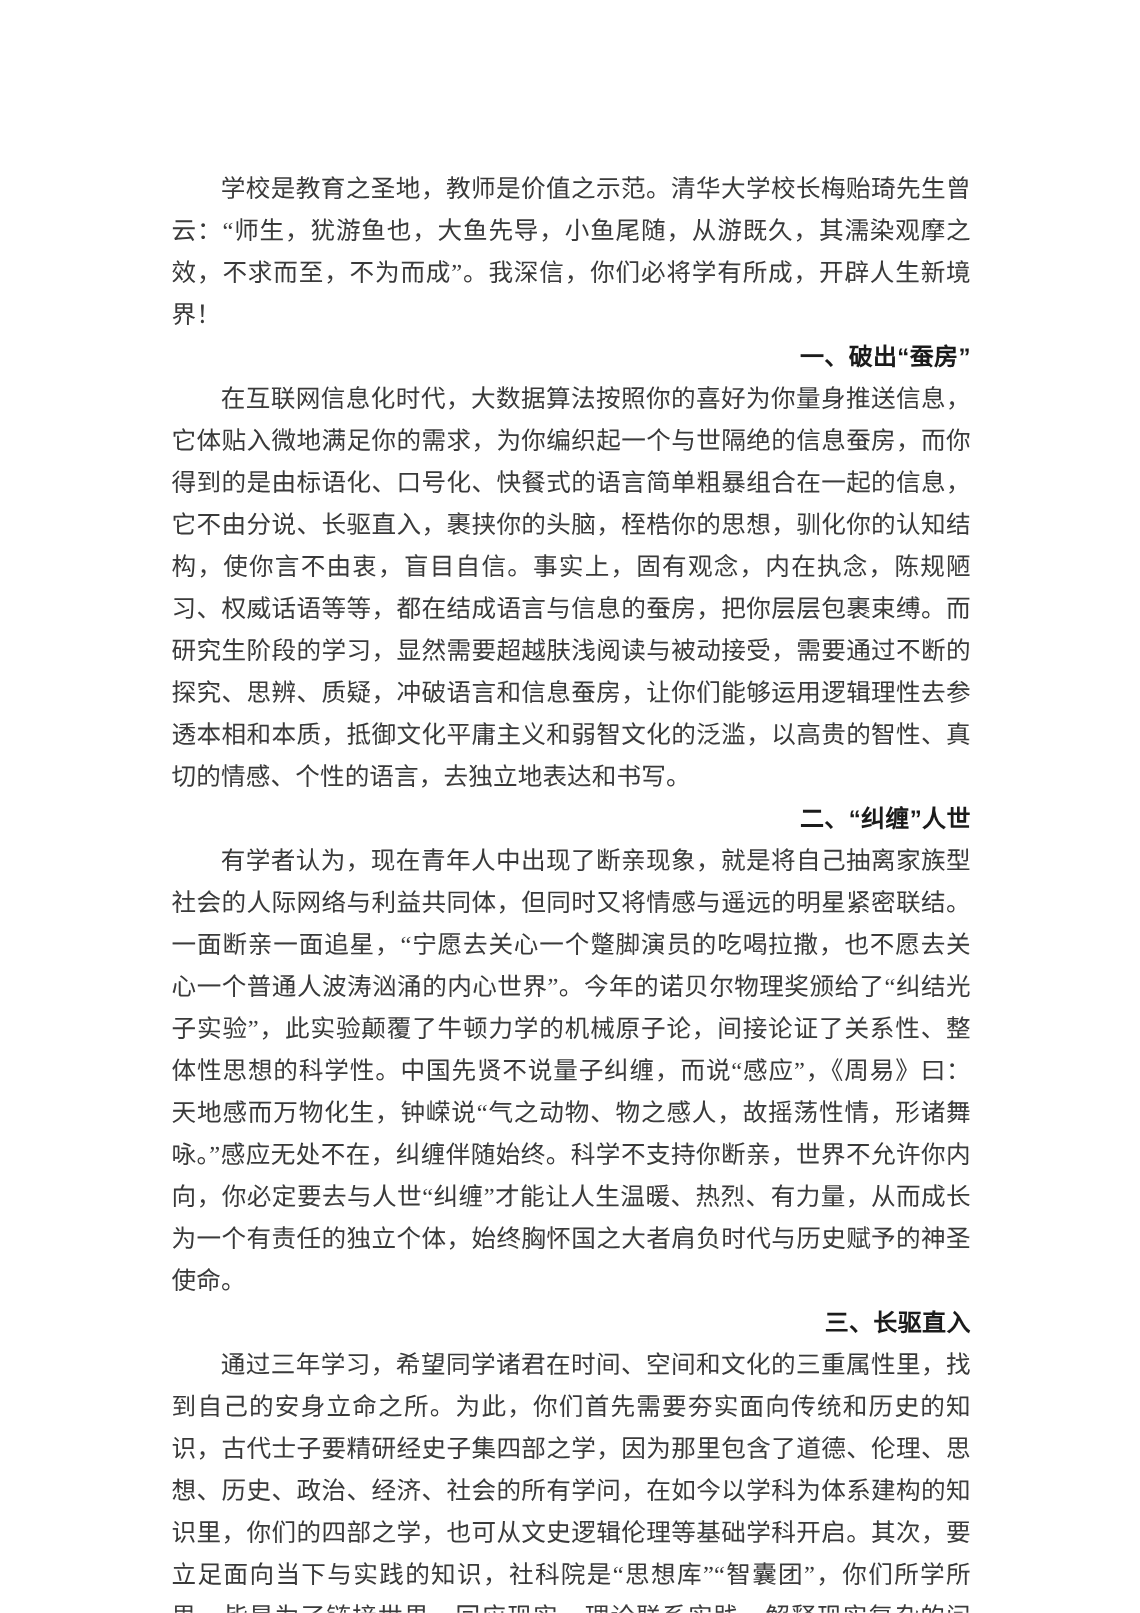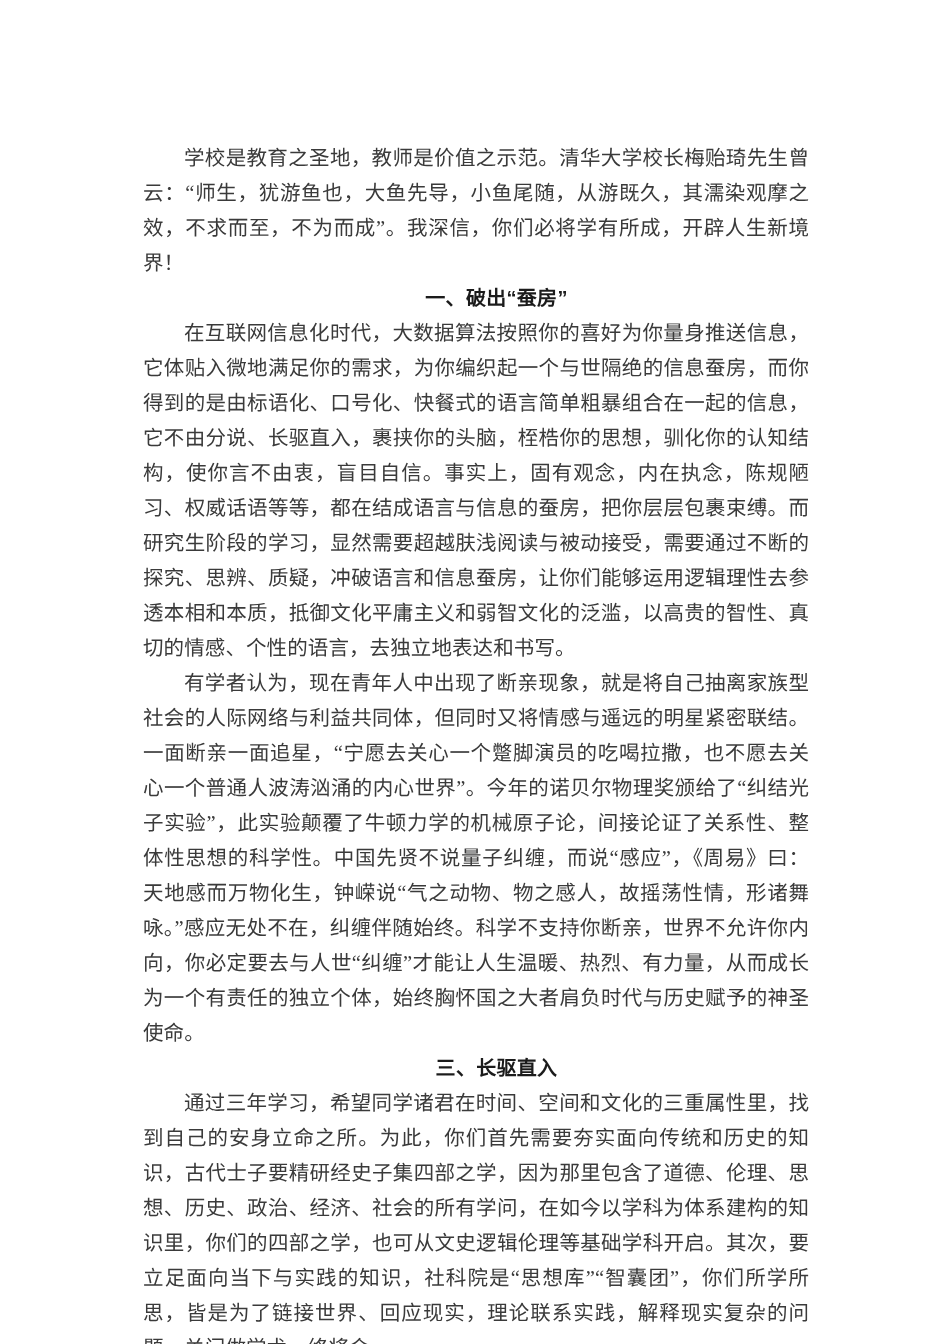--- a/index.html
+++ b/index.html
@@ -47,35 +47,36 @@
   .heading {
     margin: 0;
     padding: 0;
     font-family: "Liberation Sans", "DejaVu Sans", sans-serif;
     font-size: 20px;
     font-weight: bold;
     line-height: 35px;
     color: #1b1b1b;
     text-indent: 41px;
     letter-spacing: 0.3px;
-    text-align: center;
+    text-align: right;
   }
 </style>
 </head>
 <body>
 
 <div class="page">
   <div class="content">
 
     <p class="para">学校是教育之圣地，教师是价值之示范。清华大学校长梅贻琦先生曾云：“师生，犹游鱼也，大鱼先导，小鱼尾随，从游既久，其濡染观摩之效，不求而至，不为而成”。我深信，你们必将学有所成，开辟人生新境界！</p>
 
     <p class="heading">一、破出“蚕房”</p>
 
     <p class="para">在互联网信息化时代，大数据算法按照你的喜好为你量身推送信息，它体贴入微地满足你的需求，为你编织起一个与世隔绝的信息蚕房，而你得到的是由标语化、口号化、快餐式的语言简单粗暴组合在一起的信息，它不由分说、长驱直入，裹挟你的头脑，桎梏你的思想，驯化你的认知结构，使你言不由衷，盲目自信。事实上，固有观念，内在执念，陈规陋习、权威话语等等，都在结成语言与信息的蚕房，把你层层包裹束缚。而研究生阶段的学习，显然需要超越肤浅阅读与被动接受，需要通过不断的探究、思辨、质疑，冲破语言和信息蚕房，让你们能够运用逻辑理性去参透本相和本质，抵御文化平庸主义和弱智文化的泛滥，以高贵的智性、真切的情感、个性的语言，去独立地表达和书写。</p>
 
+    <p class="heading">二、“纠缠”人世</p>
 
     <p class="para">有学者认为，现在青年人中出现了断亲现象，就是将自己抽离家族型社会的人际网络与利益共同体，但同时又将情感与遥远的明星紧密联结。一面断亲一面追星，“宁愿去关心一个蹩脚演员的吃喝拉撒，也不愿去关心一个普通人波涛汹涌的内心世界”。今年的诺贝尔物理奖颁给了“纠结光子实验”，此实验颠覆了牛顿力学的机械原子论，间接论证了关系性、整体性思想的科学性。中国先贤不说量子纠缠，而说“感应”，《周易》曰：天地感而万物化生，钟嵘说“气之动物、物之感人，故摇荡性情，形诸舞咏。”感应无处不在，纠缠伴随始终。科学不支持你断亲，世界不允许你内向，你必定要去与人世“纠缠”才能让人生温暖、热烈、有力量，从而成长为一个有责任的独立个体，始终胸怀国之大者肩负时代与历史赋予的神圣使命。</p>
 
     <p class="heading">三、长驱直入</p>
 
     <p class="para">通过三年学习，希望同学诸君在时间、空间和文化的三重属性里，找到自己的安身立命之所。为此，你们首先需要夯实面向传统和历史的知识，古代士子要精研经史子集四部之学，因为那里包含了道德、伦理、思想、历史、政治、经济、社会的所有学问，在如今以学科为体系建构的知识里，你们的四部之学，也可从文史逻辑伦理等基础学科开启。其次，要立足面向当下与实践的知识，社科院是“思想库”“智囊团”，你们所学所思，皆是为了链接世界、回应现实，理论联系实践，解释现实复杂的问题，关门做学术，终将会</p>
 
   </div>
 </div>
 

